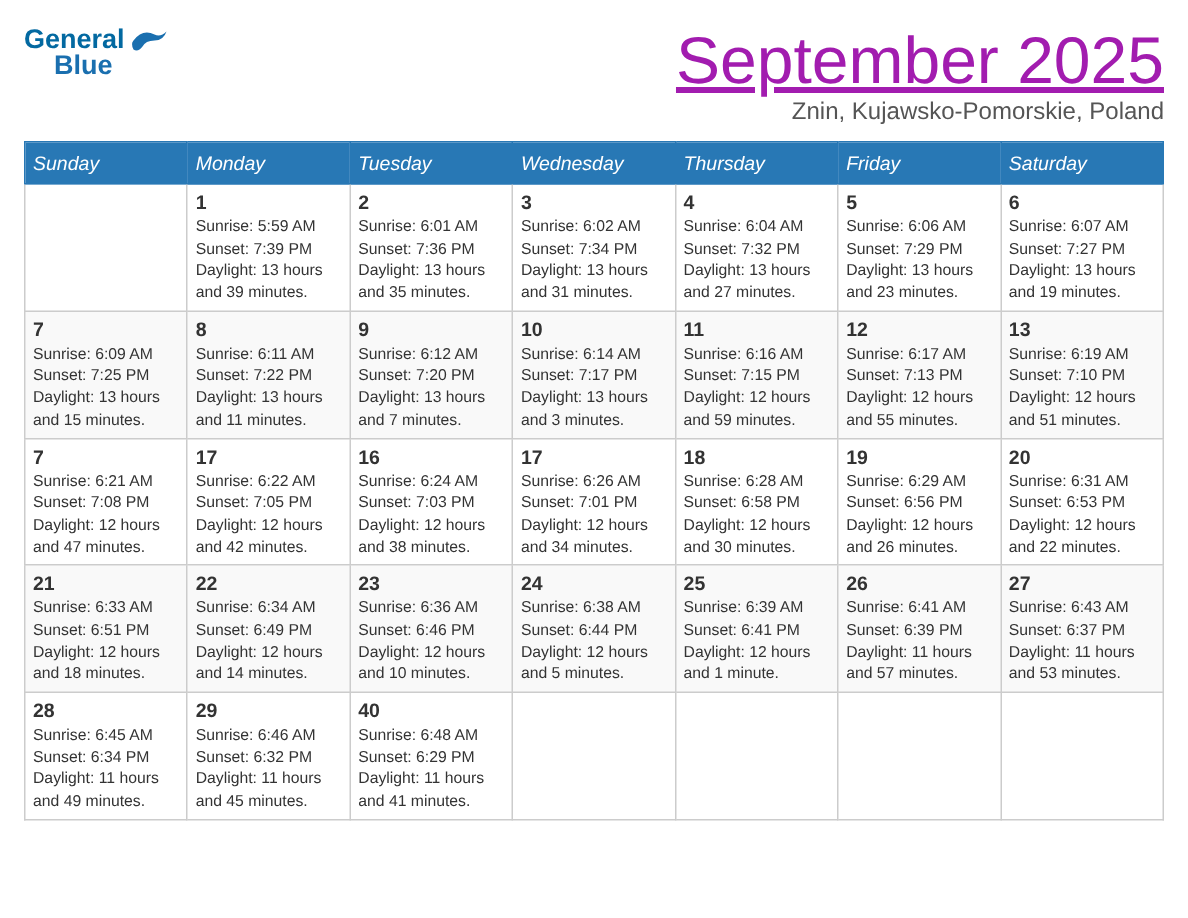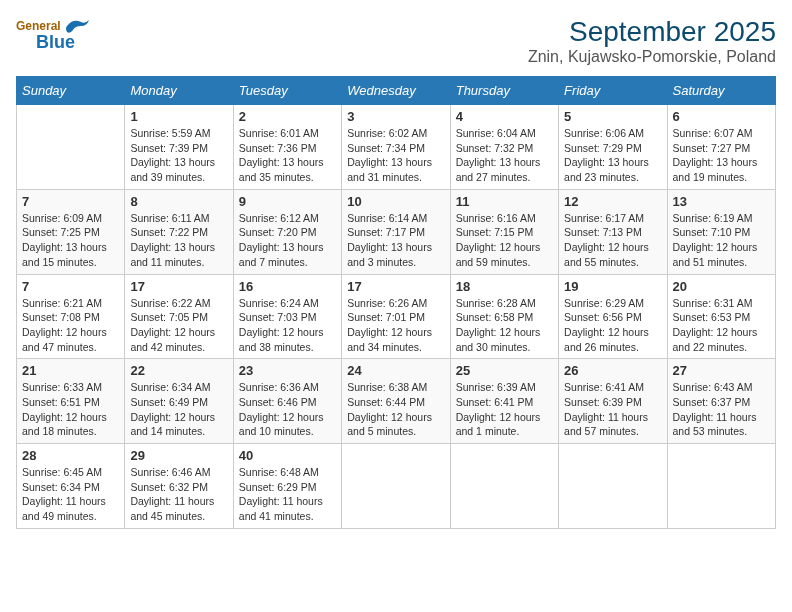--- a/index.html
+++ b/index.html
@@ -27,23 +27,24 @@
       margin-left: 4px;
     }
     .logo-top {
       display: flex;
       align-items: center;
     }
     .title-section {
       text-align: right;
     }
     .month-title {
-      font-size: 28px;
+      font-size: 44px;
       font-weight: normal;
-      color: #0c4a6e;
+      color: #a21caf;
+      text-decoration: underline;
     }
     .location {
       font-size: 16px;
       color: #555;
     }
     table {
       width: 100%;
       border-collapse: collapse;
       font-size: 11px;
     }
@@ -82,21 +83,21 @@
     tbody tr td.empty {
       background: #fff;
     }
   </style>
 </head>
 <body>
 
 <div class="header">
   <div class="logo">
     <div class="logo-top">
-      <span style="font-size:12px;font-weight:bold;color:#a16207;">General</span>
+      <span style="font-size:18px;font-weight:bold;color:#0369a1;">General</span>
       <svg class="logo-bird" viewBox="0 0 28 20" xmlns="http://www.w3.org/2000/svg">
         <path d="M2,10 Q8,2 16,6 Q20,8 24,4 Q22,10 16,10 Q10,10 8,14 Q5,18 2,16 Q0,12 2,10Z" fill="#1a6faf"></path>
       </svg>
     </div>
     <span style="font-size:18px;font-weight:bold;color:#1a6faf;margin-top:-4px;margin-left:20px;">Blue</span>
   </div>
   <div class="title-section">
     <div class="month-title">September 2025</div>
     <div class="location">Znin, Kujawsko-Pomorskie, Poland</div>
   </div>

